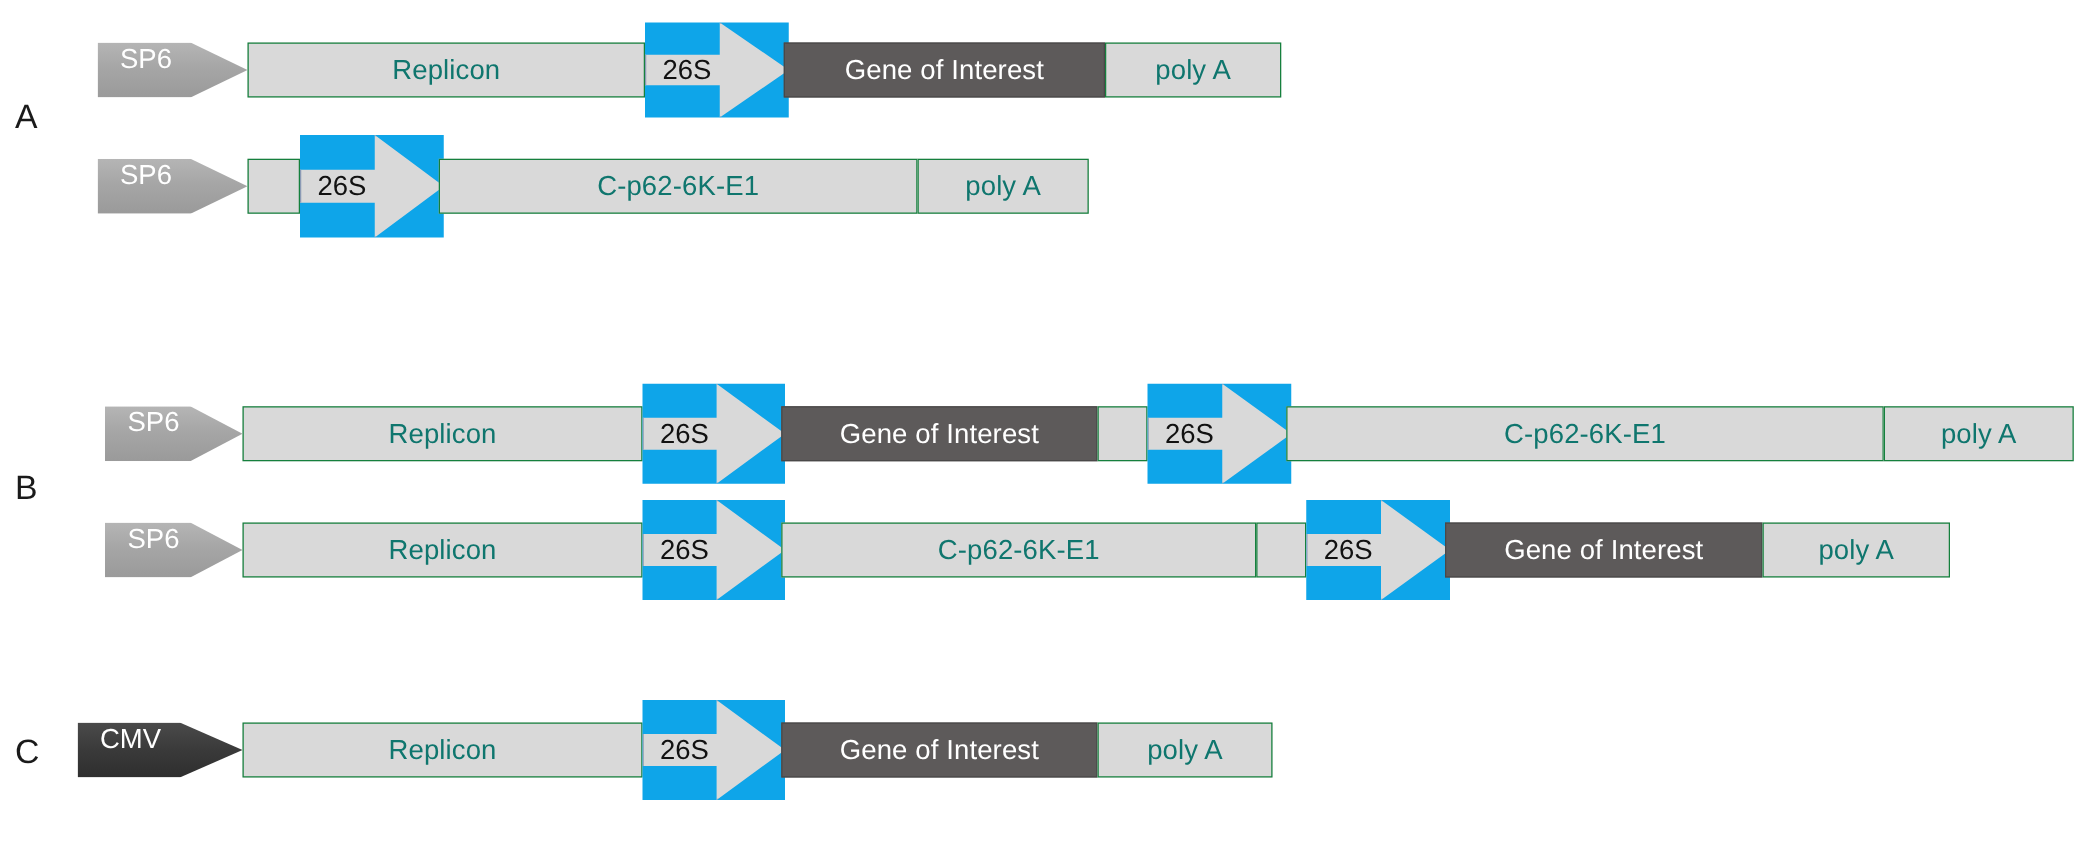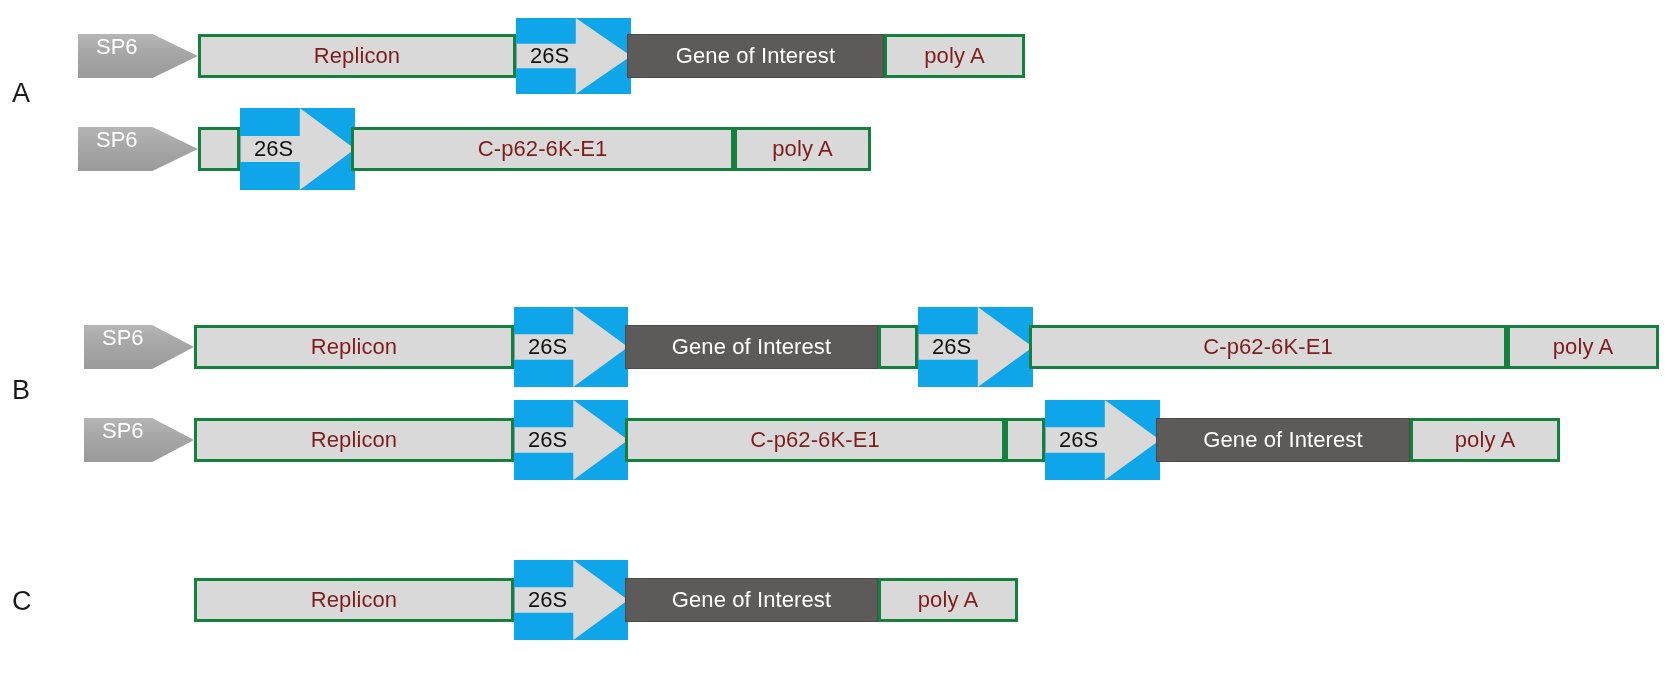--- a/index.html
+++ b/index.html
@@ -26,27 +26,27 @@
     position:absolute;
     height:44px;
   }
 
   
   .seg{
     position:absolute;
     top:0;
     height:44px;
     box-sizing:border-box;
-    border:3px solid #15803d;
+    border:1px solid #15803d;
     background:#d9d9d9;
     display:flex;
     align-items:center;
     justify-content:center;
     font-size:22px;
-    color:#7f1d1d;
+    color:#0f766e;
     white-space:nowrap;
     letter-spacing:.1px;
   }
   .seg.dark{
     background:#5d5a5a;
     border:1px solid #4a4848;
     color:#ffffff;
   }
   .seg.plain{
     background:#d9d9d9;
@@ -204,20 +204,23 @@
       <span>Gene of Interest</span>
     </div>
     <div class="seg plain" style="left:1410px;width:150px;">
       <span>poly A</span>
     </div>
   </div>
 
   <div class="panel-label" style="left:12px;top:588px;">C</div>
 
   <div class="construct" style="left:0px;top:578px;width:1669px;">
+    <div class="promoter cmv" style="left:62px;width:132px;">
+      <span>CMV</span>
+    </div>
     <div class="seg plain" style="left:194px;width:320px;">
       <span>Replicon</span>
     </div>
     <div class="sgp" style="left:514px;top:-18px;width:114px;height:80px;">
       <div class="sgp-shape"></div>
       <span class="sgp-label">26S</span>
     </div>
     <div class="seg dark" style="left:625px;width:253px;">
       <span>Gene of Interest</span>
     </div>

